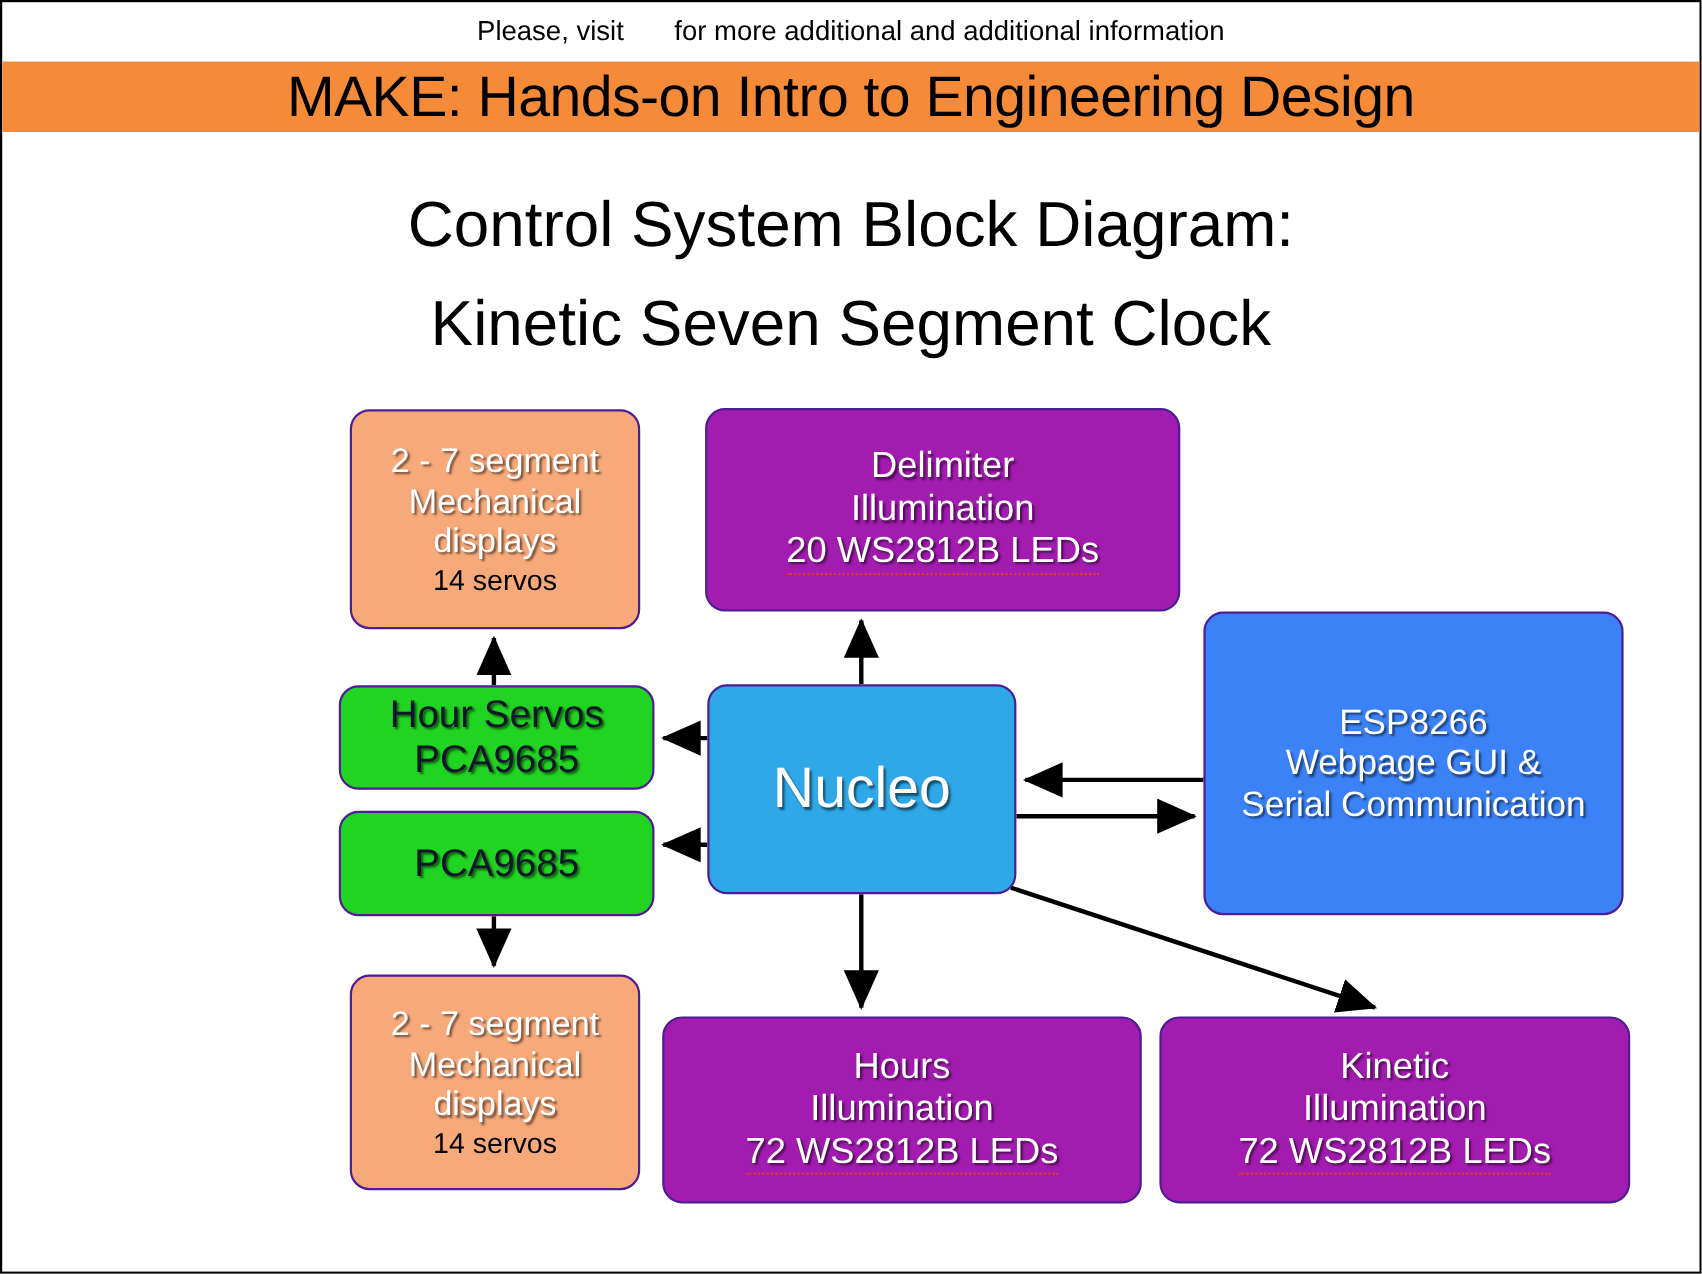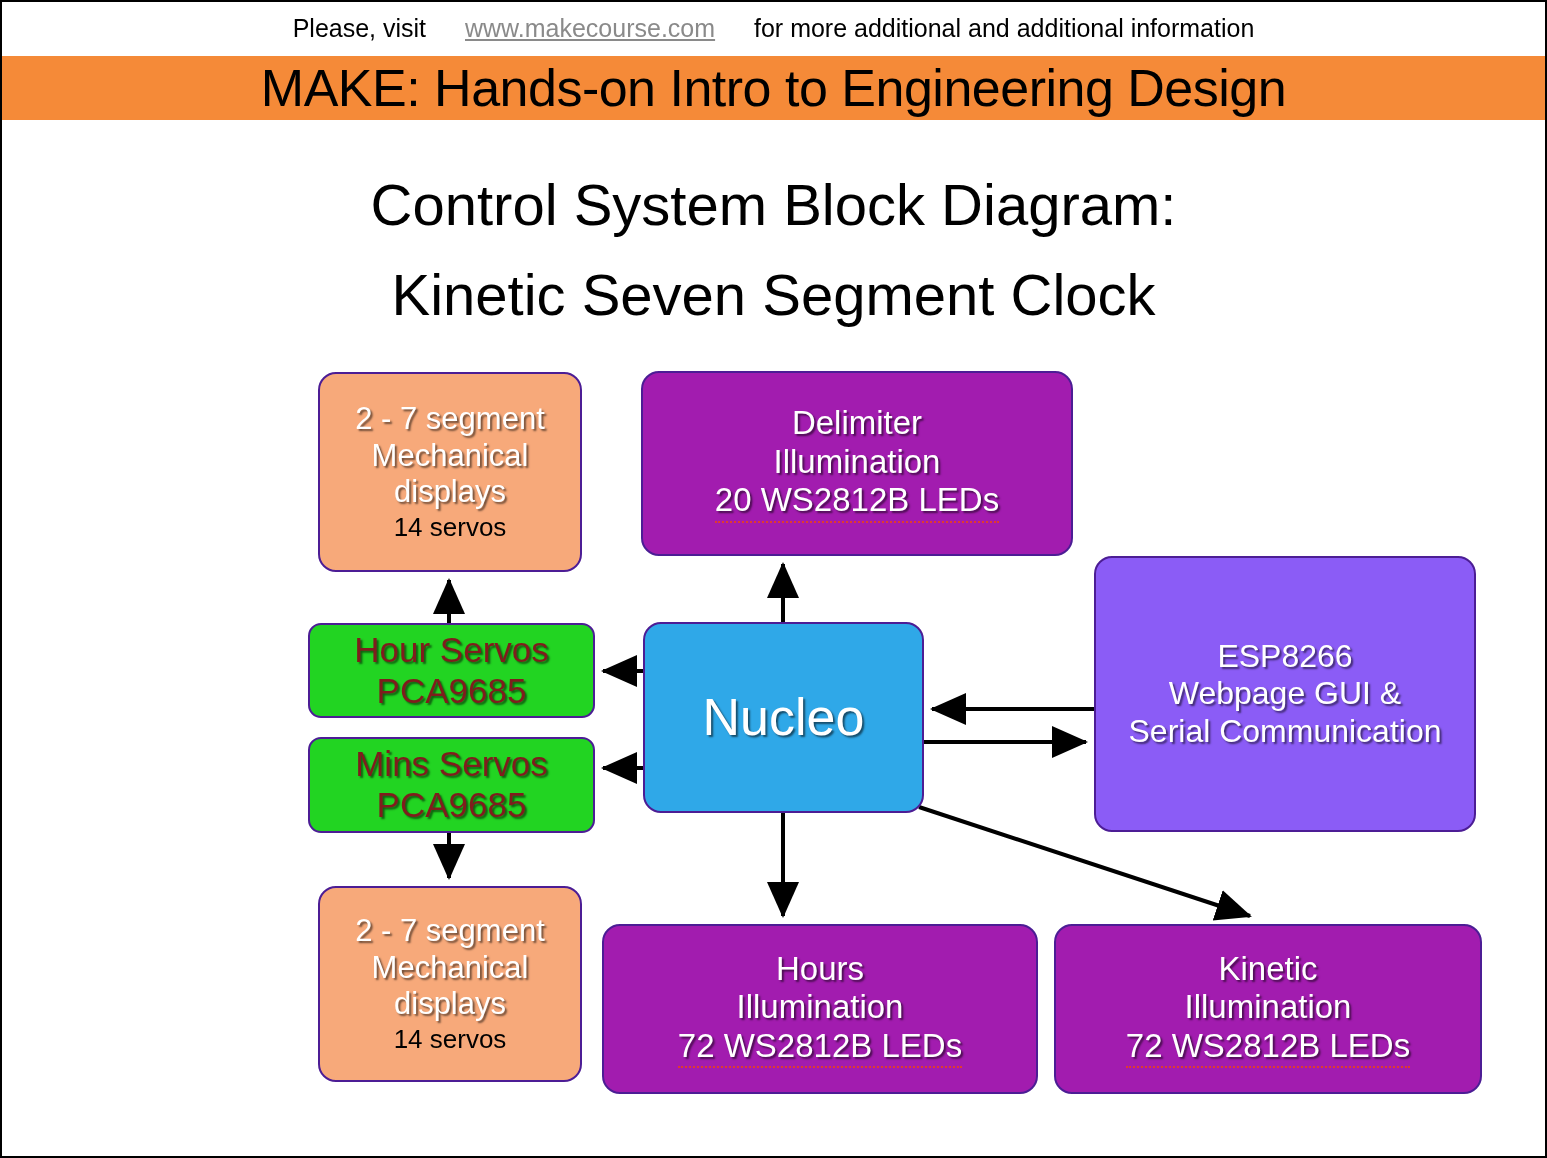--- a/index.html
+++ b/index.html
@@ -87,36 +87,35 @@
     font-size: 31px;
   }
   .peach .sub {
     color: #000000;
     font-size: 26px;
     text-shadow: none;
     margin-top: 2px;
   }
   .green-bright {
     background: #22d422;
-    color: #7f1d1d;
+    color: #0f172a;
     font-size: 35px;
-    border-radius: 13px;
   }
   .green-olive {
     background: #a21caf;
     color: #ffffff;
     font-size: 33px;
   }
   .blue-light {
     background: #2fa8e8;
     color: #ffffff;
     font-size: 52px;
   }
   .blue-dark {
-    background: #8b5cf6;
+    background: #3b82f6;
     color: #ffffff;
     font-size: 32px;
   }
   .spell {
     border-bottom: 2px dotted #e03b2f;
     padding-bottom: 1px;
   }
   
   #blk-disp-top   { left: 316px; top: 370px;  width: 264px; height: 200px; }
   #blk-delimiter  { left: 639px; top: 369px;  width: 432px; height: 185px; }
@@ -136,21 +135,21 @@
     height: 1158px;
     pointer-events: none;
   }
 </style>
 </head>
 <body>
 
 <div id="slide">
 
   <div class="visit-bar">
-    <span>Please, visit </span><a class="visit-link" href="#">www.makecourse.com</a><span> for more additional and additional information</span>
+    <span>Please, visit </span><span> for more additional and additional information</span>
   </div>
 
   <div class="title-bar">
     <span>MAKE: Hands-on Intro to Engineering Design</span>
   </div>
 
   <div class="heading">
     <div>Control System Block Diagram:</div>
     <div>Kinetic Seven Segment Clock</div>
   </div>
@@ -193,21 +192,20 @@
     <div class="shadowtext">Illumination</div>
     <div class="shadowtext spell">20 WS2812B LEDs</div>
   </div>
 
   <div class="block green-bright" id="blk-hour-servo">
     <div class="shadowtext">Hour Servos</div>
     <div class="shadowtext">PCA9685</div>
   </div>
 
   <div class="block green-bright" id="blk-mins-servo">
-    <div class="shadowtext">Mins Servos</div>
     <div class="shadowtext">PCA9685</div>
   </div>
 
   <div class="block blue-light" id="blk-stm32">
     <div class="shadowtext">Nucleo</div>
   </div>
 
   <div class="block blue-dark" id="blk-esp">
     <div class="shadowtext">ESP8266</div>
     <div class="shadowtext">Webpage GUI &amp;</div>

